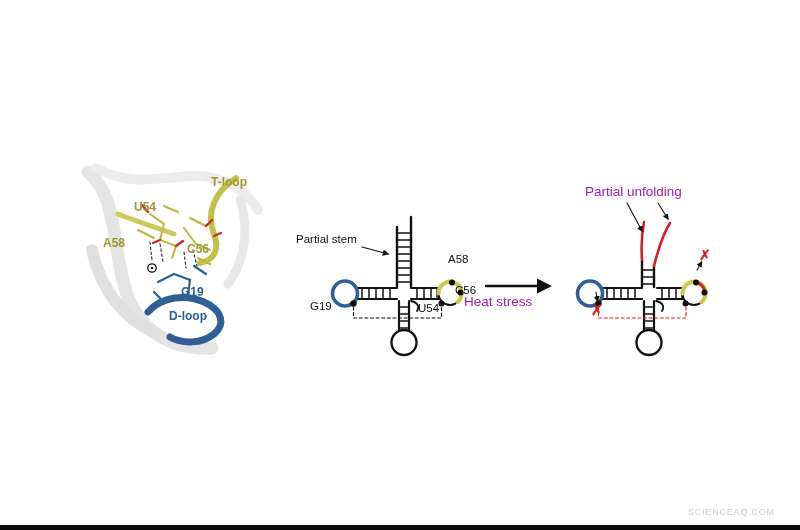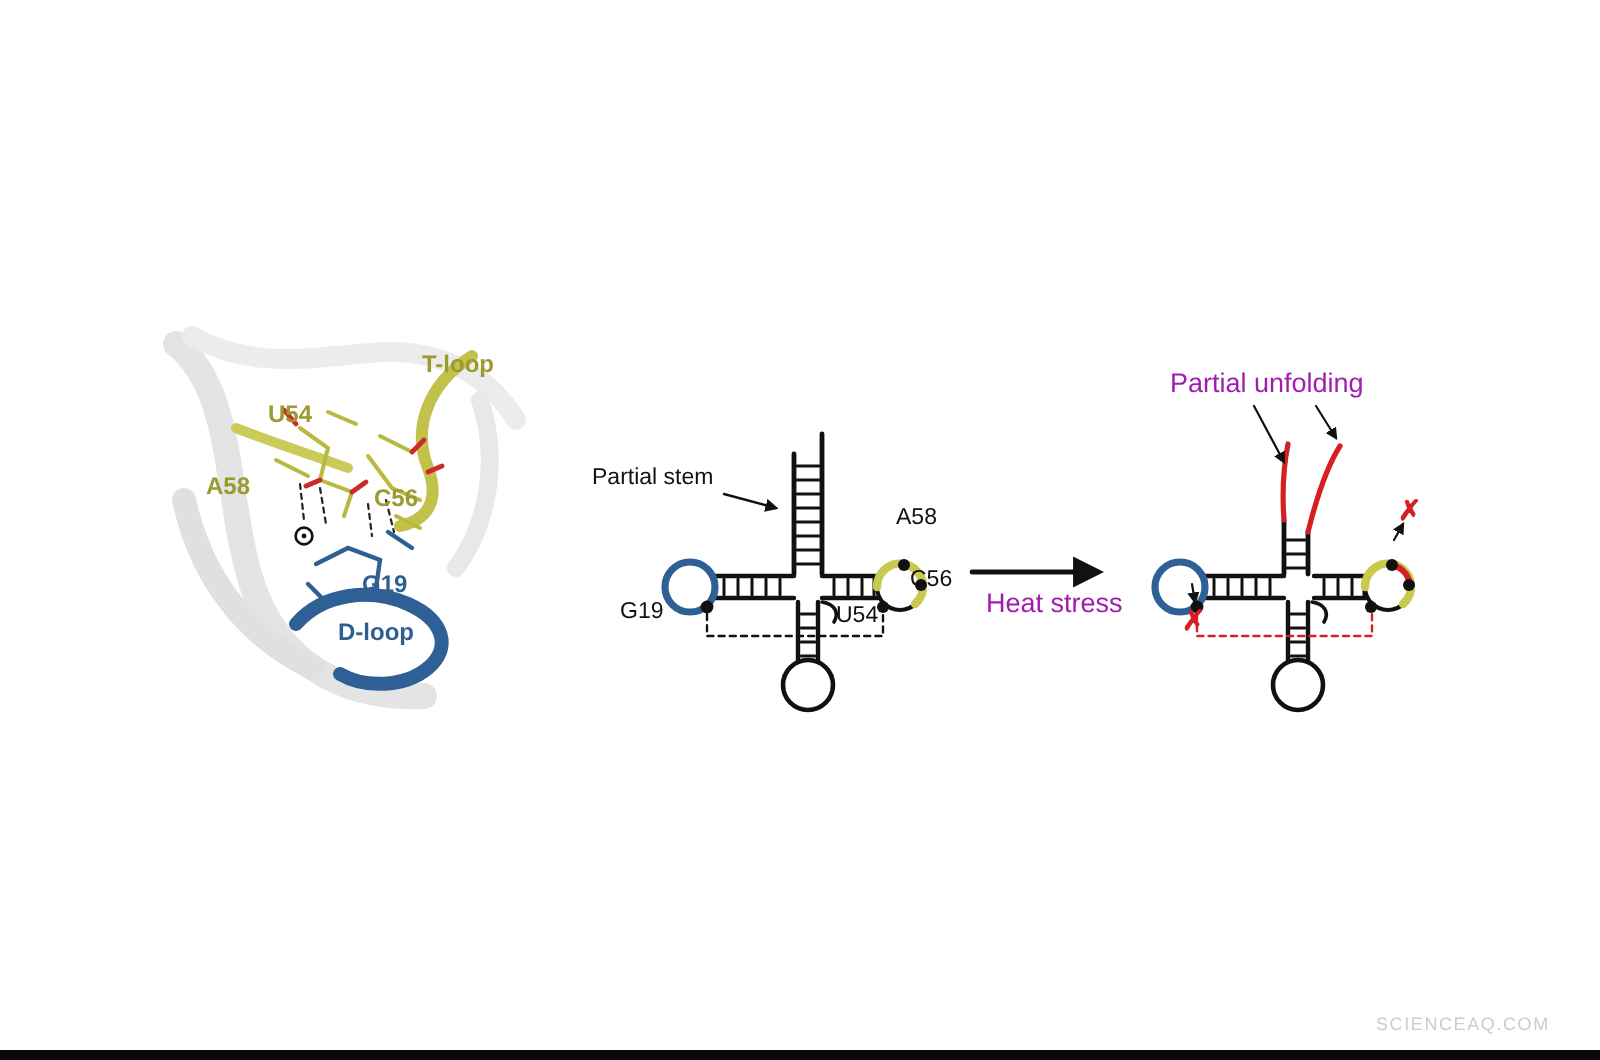--- a/index.html
+++ b/index.html
@@ -229,21 +229,21 @@
   <span class="lbl olive" style="left:187px;top:243px;">C56</span>
   <span class="lbl blue" style="left:181px;top:286px;">G19</span>
   <span class="lbl blue" style="left:169px;top:310px;">D-loop</span>
 
   <span class="lbl" style="left:296px;top:233px;">Partial stem</span>
   <span class="lbl" style="left:310px;top:300px;">G19</span>
   <span class="lbl" style="left:448px;top:253px;">A58</span>
   <span class="lbl" style="left:455px;top:284px;">C56</span>
   <span class="lbl" style="left:418px;top:302px;">U54</span>
 
-  <span class="lbl big" style="left:493px;top:295px;">Heat stress</span>
+  <span class="lbl big" style="left:464px;top:295px;">Heat stress</span>
 
   <span class="lbl big" style="left:585px;top:185px;">Partial unfolding</span>
   <span class="lbl cross" style="left:699px;top:248px;">✗</span>
   <span class="lbl cross" style="left:591px;top:303px;">✗</span>
 
   <span class="watermark">SCIENCEAQ.COM</span>
   <div class="bottom-bar"></div>
 </div>
 
 </body></html>

